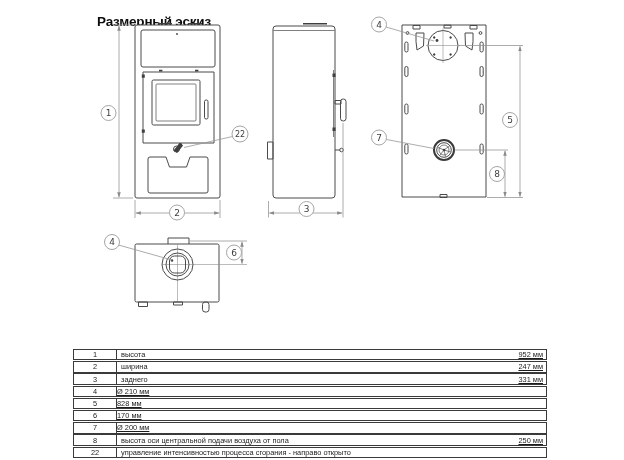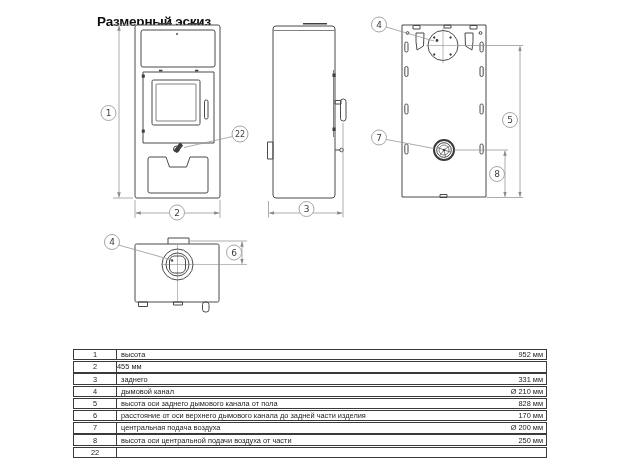--- a/index.html
+++ b/index.html
@@ -23,21 +23,21 @@
   .lbl2{font:8px "DejaVu Sans",sans-serif;fill:#3c3c3c;text-anchor:middle;}
 
   
   .tbl{position:absolute;left:73px;top:349px;width:474px;display:flex;flex-direction:column;
        gap:0.8px;font:7.4px "Liberation Sans",sans-serif;color:#1c1c1c;}
   .tr{display:flex;align-items:stretch;border:0.8px solid #3a3a3a;background:#fff;height:9.4px;}
   .td-num{flex:0 0 42px;border-right:0.8px solid #3a3a3a;display:flex;align-items:center;
           justify-content:center;}
   .td-desc{flex:1 1 auto;display:flex;align-items:center;padding-left:4px;overflow:hidden;
            white-space:nowrap;}
-  .td-val{flex:0 0 auto;display:flex;align-items:center;padding-right:3px;white-space:nowrap;}
+  .td-val{flex:0 0 auto;display:flex;align-items:center;padding-right:3px;white-space:nowrap;text-decoration:underline;}
 </style>
 </head>
 <body>
 
 <div id="stage">
 
   <h1 id="sketch-title" class="doc-title">Размерный эскиз</h1>
 
   <svg id="sketch-svg" width="624" height="340" viewBox="0 0 624 340">
     <defs>
@@ -210,51 +210,49 @@
 
 
   <div class="tbl">
       <div class="tr">
         <div class="td-num">1</div>
         <div class="td-desc">высота</div>
         <div class="td-val">952 мм</div>
       </div>
       <div class="tr">
         <div class="td-num">2</div>
-        <div class="td-val">455 мм</div>
+        <div class="td-desc">ширина</div>
+        <div class="td-val">247 мм</div>
       </div>
       <div class="tr">
         <div class="td-num">3</div>
         <div class="td-desc">заднего</div>
         <div class="td-val">331 мм</div>
       </div>
       <div class="tr">
         <div class="td-num">4</div>
-        <div class="td-desc">дымовой канал</div>
         <div class="td-val">Ø 210 мм</div>
       </div>
       <div class="tr">
         <div class="td-num">5</div>
-        <div class="td-desc">высота оси заднего дымового канала от пола</div>
         <div class="td-val">828 мм</div>
       </div>
       <div class="tr">
         <div class="td-num">6</div>
-        <div class="td-desc">расстояние от оси верхнего дымового канала до задней части изделия</div>
         <div class="td-val">170 мм</div>
       </div>
       <div class="tr">
         <div class="td-num">7</div>
-        <div class="td-desc">центральная подача воздуха</div>
         <div class="td-val">Ø 200 мм</div>
       </div>
       <div class="tr">
         <div class="td-num">8</div>
-        <div class="td-desc">высота оси центральной подачи воздуха от части</div>
+        <div class="td-desc">высота оси центральной подачи воздуха от пола</div>
         <div class="td-val">250 мм</div>
       </div>
       <div class="tr">
         <div class="td-num">22</div>
+        <div class="td-desc">управление интенсивностью процесса сгорания - направо открыто</div>
         <div class="td-val"></div>
       </div>
     </div>
 
 </div>
 
 </body></html>

